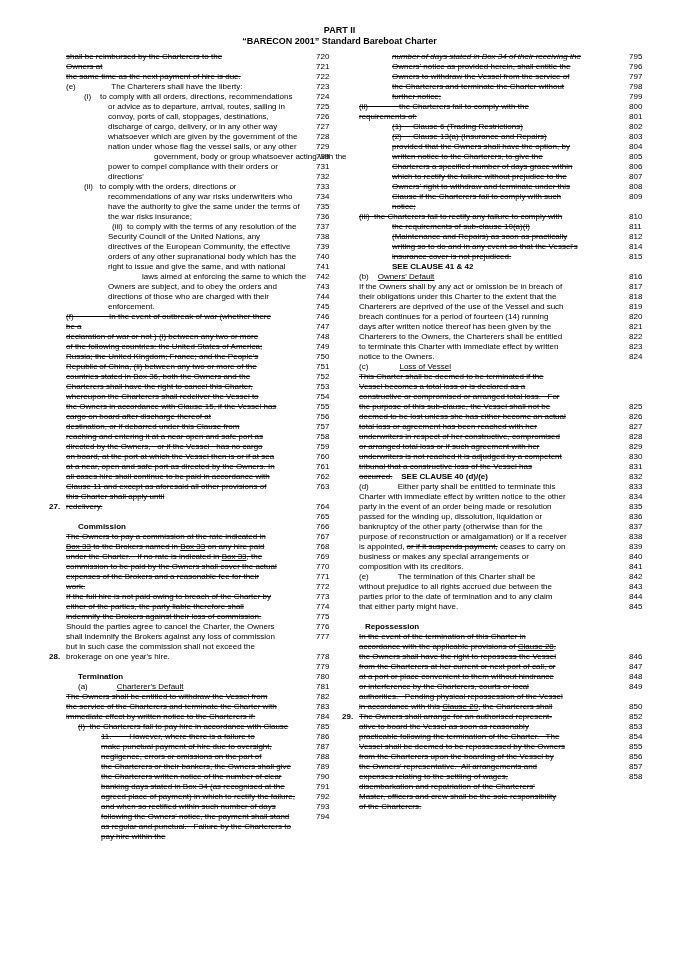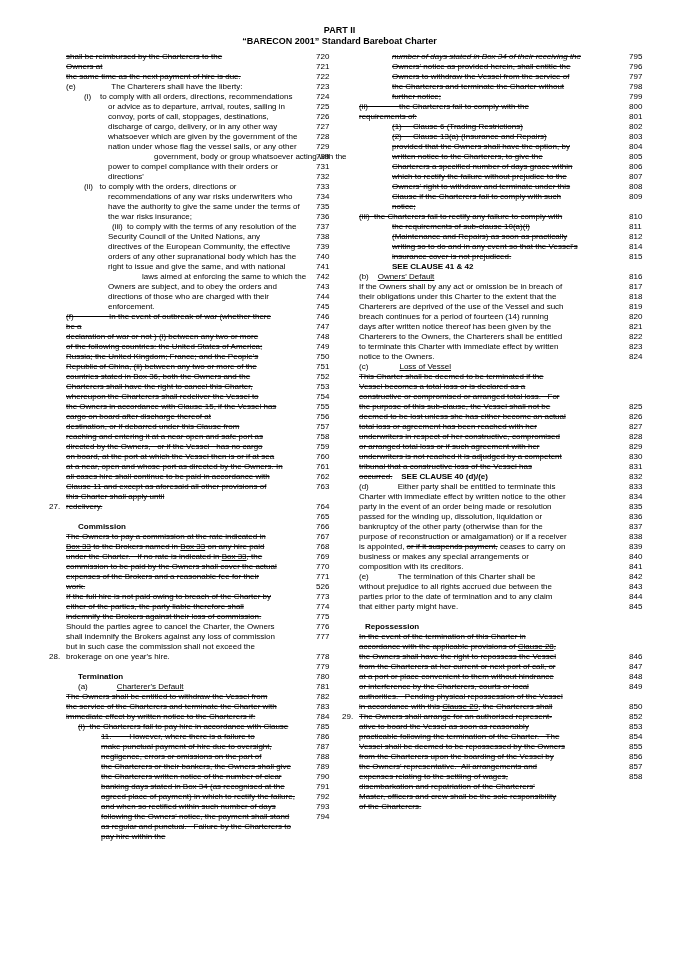--- a/index.html
+++ b/index.html
@@ -11,21 +11,21 @@
   .hdr{padding-top:25px;text-align:center;font-weight:bold;font-size:9px;line-height:11px;}
   .columns{display:flex;padding-left:66px;margin-top:5px;}
   .col{position:relative;}
   .col0{width:268px;margin-right:25px;}
   .col1{width:292px;}
   .row{position:relative;height:10px;line-height:10px;white-space:nowrap;}
   .txt{position:absolute;left:0;top:0;}
   .num{position:absolute;top:0;}
   .col0 .num{left:250px;}
   .col1 .num{left:270px;}
-  .mnum{position:absolute;left:-17px;top:0;font-weight:normal;}
+  .mnum{position:absolute;left:-17px;top:0;font-weight:bold;}
   .st{text-decoration-line:line-through;}
   .un{text-decoration-line:underline;}
   .st.un{text-decoration-line:underline line-through;}
   .bd{font-weight:bold;}
 </style>
 </head>
 <body>
 
 <div class="hdr">
   <div>PART II</div>
@@ -192,21 +192,21 @@
       </div>
       <div class="row">
         <span class="txt"><span class="st">directed by the Owners,&nbsp;&nbsp; or if the Vessel&nbsp;&nbsp; has no cargo</span></span>
         <span class="num">759</span>
       </div>
       <div class="row">
         <span class="txt"><span class="st">on board, at the port at which the Vessel then is or if at sea</span></span>
         <span class="num">760</span>
       </div>
       <div class="row">
-        <span class="txt"><span class="st">at a near, open and whose port as directed by the Owners. In</span></span>
+        <span class="txt"><span class="st">at a near, open and safe port as directed by the Owners. In</span></span>
         <span class="num">761</span>
       </div>
       <div class="row">
         <span class="txt"><span class="st">all cases hire shall continue to be paid in accordance with</span></span>
         <span class="num">762</span>
       </div>
       <div class="row">
         <span class="txt"><span class="st">Clause 11 and except as aforesaid all other provisions of</span></span>
         <span class="num">763</span>
       </div>
@@ -241,21 +241,21 @@
       <div class="row">
         <span class="txt"><span class="st">commission to be paid by the Owners shall cover the actual</span></span>
         <span class="num">770</span>
       </div>
       <div class="row">
         <span class="txt"><span class="st">expenses of the Brokers and a reasonable fee for their</span></span>
         <span class="num">771</span>
       </div>
       <div class="row">
         <span class="txt"><span class="st">work.</span></span>
-        <span class="num">526</span>
+        <span class="num">772</span>
       </div>
       <div class="row">
         <span class="txt"><span class="st">If the full hire is not paid owing to breach of the Charter by</span></span>
         <span class="num">773</span>
       </div>
       <div class="row">
         <span class="txt"><span class="st">either of the parties, the party liable therefore shall</span></span>
         <span class="num">774</span>
       </div>
       <div class="row">

